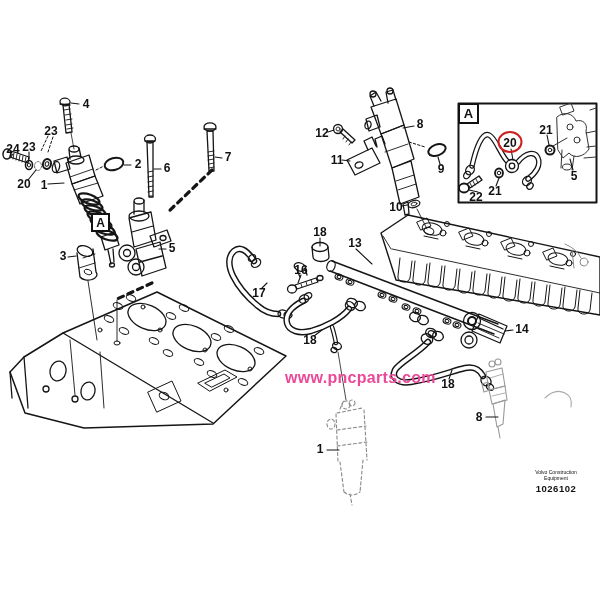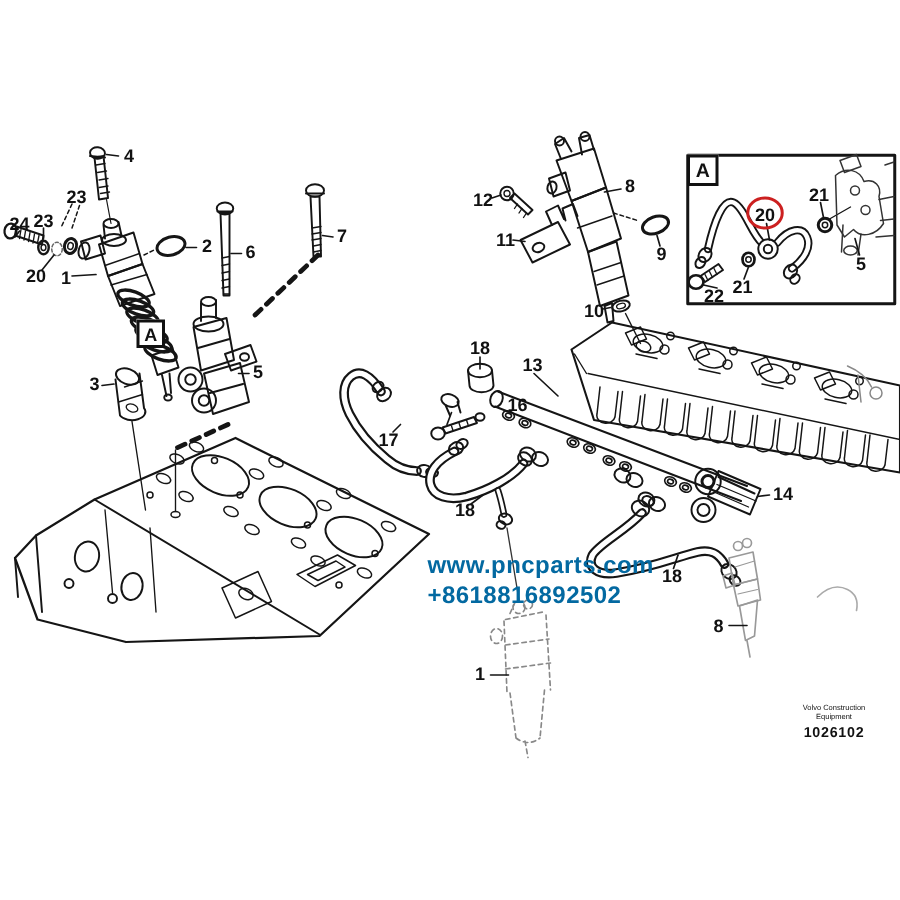--- a/index.html
+++ b/index.html
@@ -385,44 +385,43 @@
       <span class="callout" style="left: 228px; top: 157px;">7</span>
       <span class="callout" style="left: 63px; top: 256px;">3</span>
       <span class="callout" style="left: 172px; top: 248px;">5</span>
       <span class="callout" style="left: 322px; top: 133px;">12</span>
       <span class="callout" style="left: 337px; top: 160px;">11</span>
       <span class="callout" style="left: 420px; top: 124px;">8</span>
       <span class="callout" style="left: 441px; top: 169px;">9</span>
       <span class="callout" style="left: 396px; top: 207px;">10</span>
       <span class="callout" style="left: 320px; top: 232px;">18</span>
       <span class="callout" style="left: 355px; top: 243px; text-align: center;">13</span>
-      <span class="callout" style="left: 301px; top: 270px; margin-left: 44px;">16</span>
+      <span class="callout" style="left: 301px; top: 270px;">16</span>
       <span class="callout" style="left: 259px; top: 293px;">17</span>
       <span class="callout" style="left: 310px; top: 340px;">18</span>
       <span class="callout" style="left: 522px; top: 329px;">14</span>
       <span class="callout" style="left: 448px; top: 384px;">18</span>
       <span class="callout" style="left: 479px; top: 417px;">8</span>
       <span class="callout" style="left: 320px; top: 449px;">1</span>
       <span class="callout" style="left: 546px; top: 130px;">21</span>
       <span class="callout" style="left: 510px; top: 143px;">20</span>
       <span class="callout" style="left: 495px; top: 191px;">21</span>
       <span class="callout" style="left: 476px; top: 197px;">22</span>
       <span class="callout" style="left: 574px; top: 176px;">5</span>
     </div>
 
 <div id="main-ref-box" class="ref-box">
   <span>A</span>
 </div>
 <div id="inset-ref-box" class="ref-box">
   <span>A</span>
 </div>
 
-<div id="watermark" style="color: #0369a1;">
+<div id="watermark" style="color: #ec4899; text-align: right;">
   <div>www.pncparts.com</div>
-  <div>+8618816892502</div>
 </div>
 
 <div id="footer-block">
   <div id="footer-brand">
     <div>Volvo Construction</div>
     <div>Equipment</div>
   </div>
   <div id="footer-number">1026102</div>
 </div>
 

